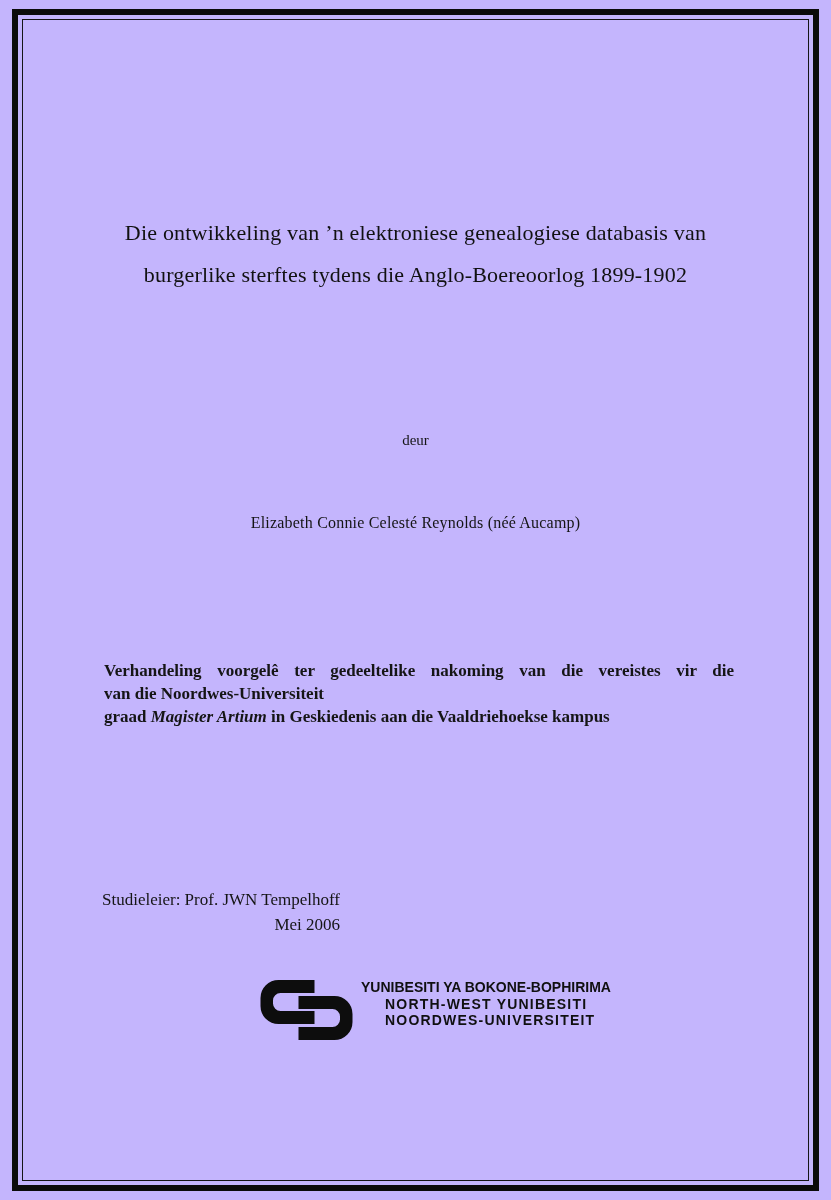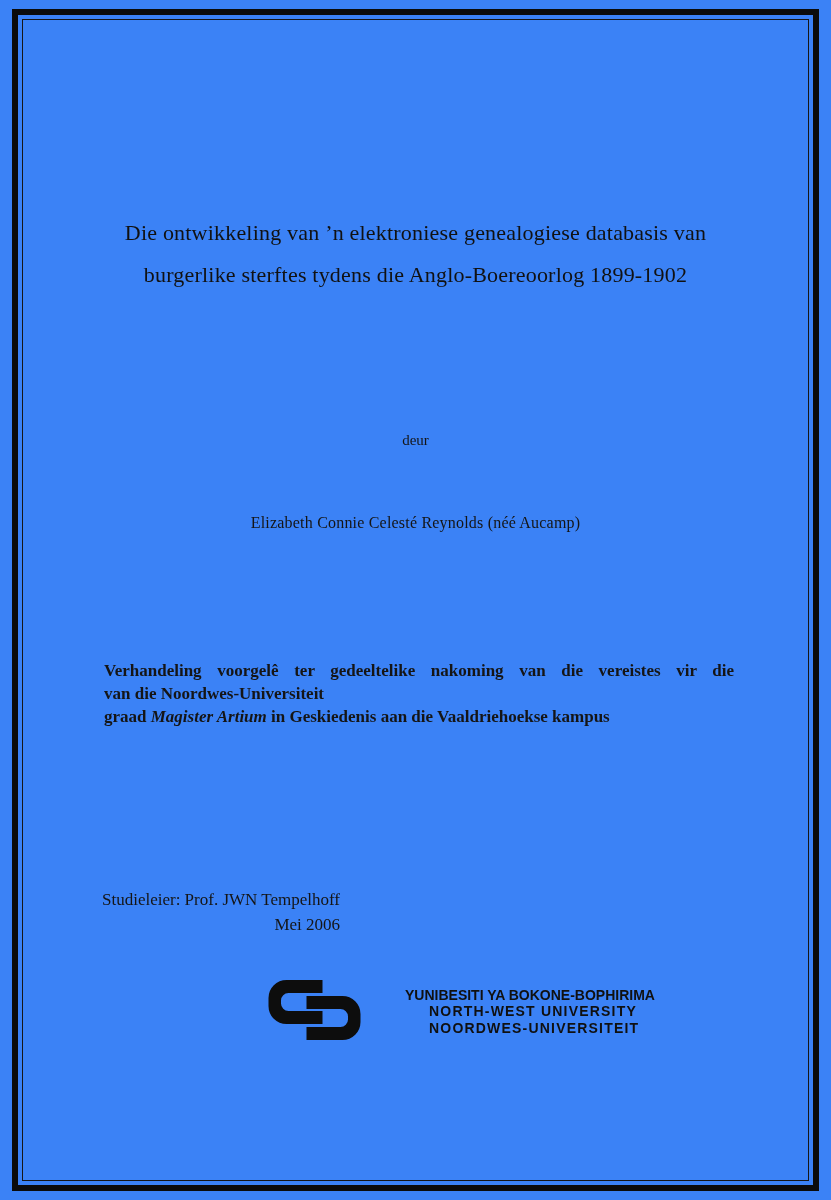--- a/index.html
+++ b/index.html
@@ -5,21 +5,21 @@
   * { margin: 0; padding: 0; box-sizing: border-box; }
   html, body {
     width: 831px; height: 1200px;
     background: #f6f6f3;
     font-family: "Liberation Serif", serif;
     color: #151515;
   }
   .page {
     position: relative;
     width: 831px; height: 1200px;
-    background: #3b82f6;
+    background: #c4b5fd;
     overflow: hidden;
     padding-left: 24px;
   }
   .frame-outer {
     position: absolute;
     left: 12px; top: 9px; right: 12px; bottom: 9px;
     border: 6px solid #0b0b0b;
   }
   .frame-inner {
     position: absolute;
@@ -62,24 +62,23 @@
   }
   .supervisor-block {
     position: absolute;
     left: 102px; top: 887px;
     font-size: 17px;
     line-height: 25px;
     text-align: right;
   }
   .logo {
     position: absolute;
-    left: 264px; top: 976px;
+    left: 256px; top: 976px;
     display: flex;
-    align-items: center;
-    gap: 36px;
+    align-items: flex-start;
   }
   .logo-mark { width: 101px; height: 68px; display: block; }
   .logo-text {
     margin-left: 4px;
     margin-top: 3px;
     font-family: "Liberation Sans", sans-serif;
     font-weight: 700;
     font-size: 14px;
     line-height: 16.5px;
     color: #101010;
@@ -118,18 +117,18 @@
     <div>Mei 2006</div>
   </div>
 
   <div class="logo">
     <svg class="logo-mark" viewBox="0 0 100 68" xmlns="http://www.w3.org/2000/svg" aria-hidden="true">
       <path fill="#0d0d0d" d="M 58 4 L 22 4 A 18 18 0 0 0 4 22 L 4 30 A 18 18 0 0 0 22 48 L 58 48 L 58 35 L 24 35 A 7.5 7.5 0 0 1 16.5 27.5 L 16.5 24.5 A 7.5 7.5 0 0 1 24 17 L 58 17 Z"></path>
       <path fill="#0d0d0d" transform="rotate(180 50 34)" d="M 58 4 L 22 4 A 18 18 0 0 0 4 22 L 4 30 A 18 18 0 0 0 22 48 L 58 48 L 58 35 L 24 35 A 7.5 7.5 0 0 1 16.5 27.5 L 16.5 24.5 A 7.5 7.5 0 0 1 24 17 L 58 17 Z"></path>
     </svg>
     <div class="logo-text">
       <div>YUNIBESITI YA BOKONE-BOPHIRIMA</div>
-      <div class="indented">NORTH-WEST UNIVERSITY</div>
+      <div class="indented">NORTH-WEST YUNIBESITI</div>
       <div class="indented">NOORDWES-UNIVERSITEIT</div>
     </div>
   </div>
 
 </div>
 
 </body></html>

